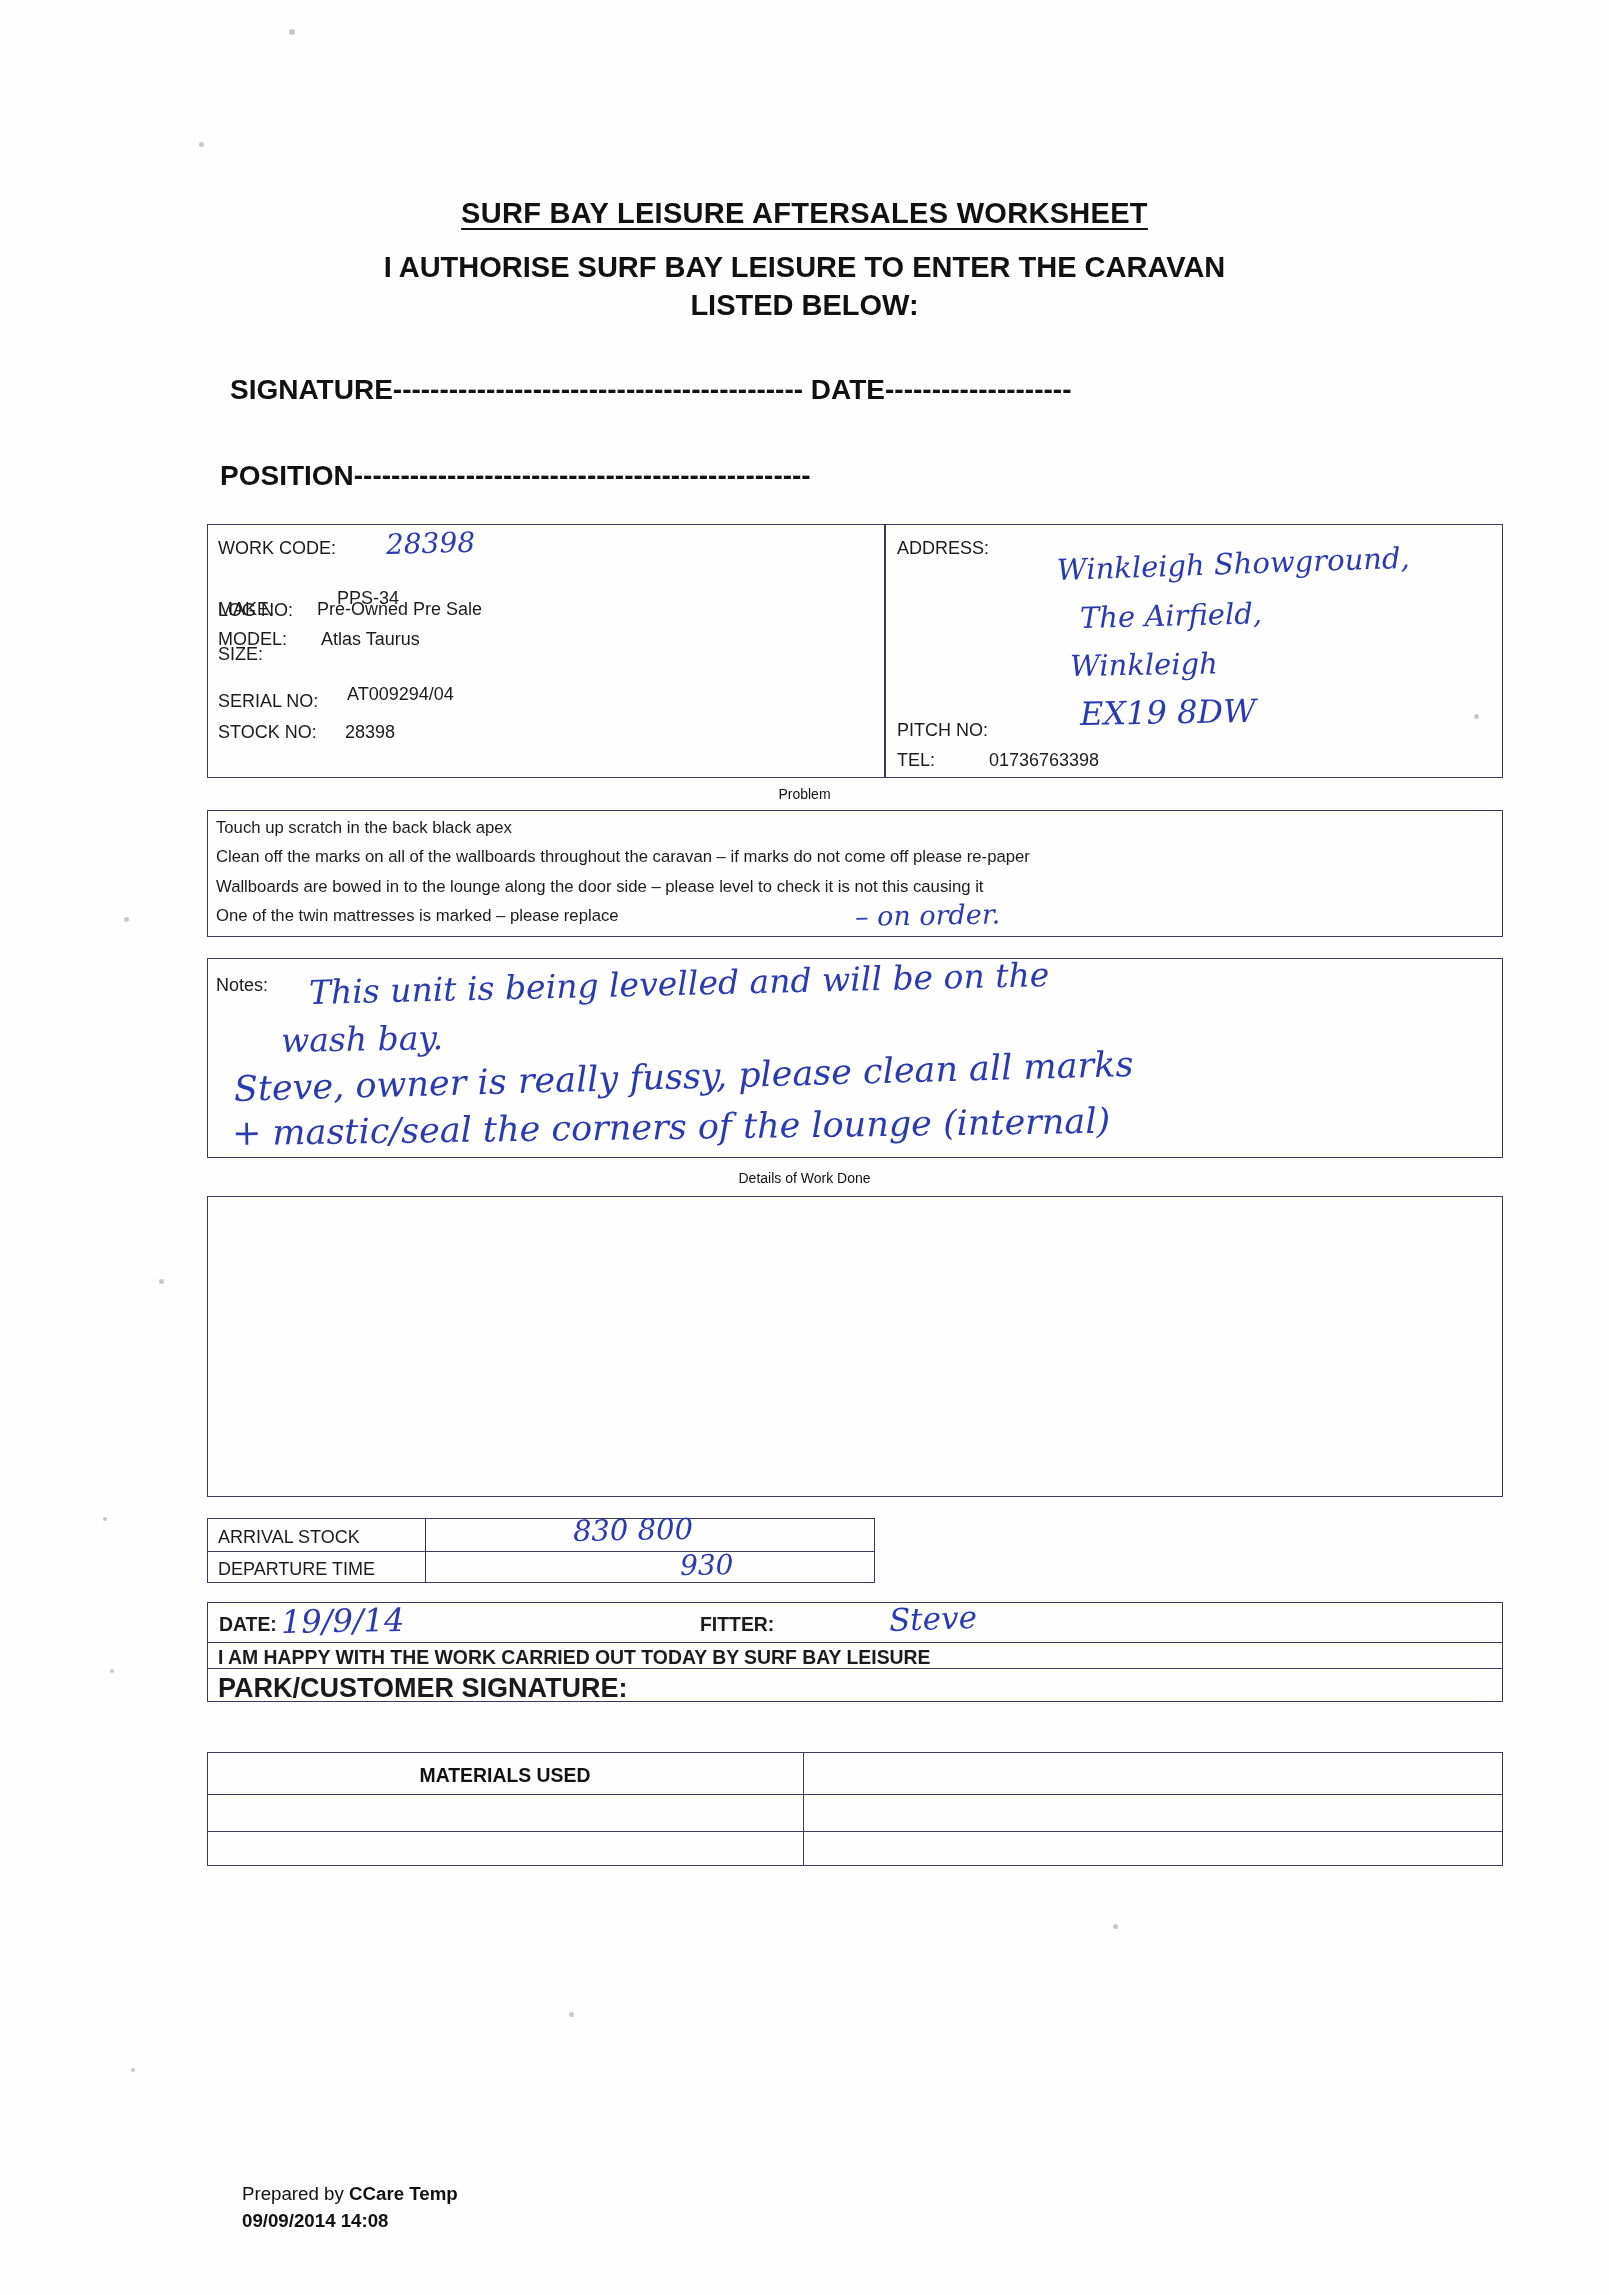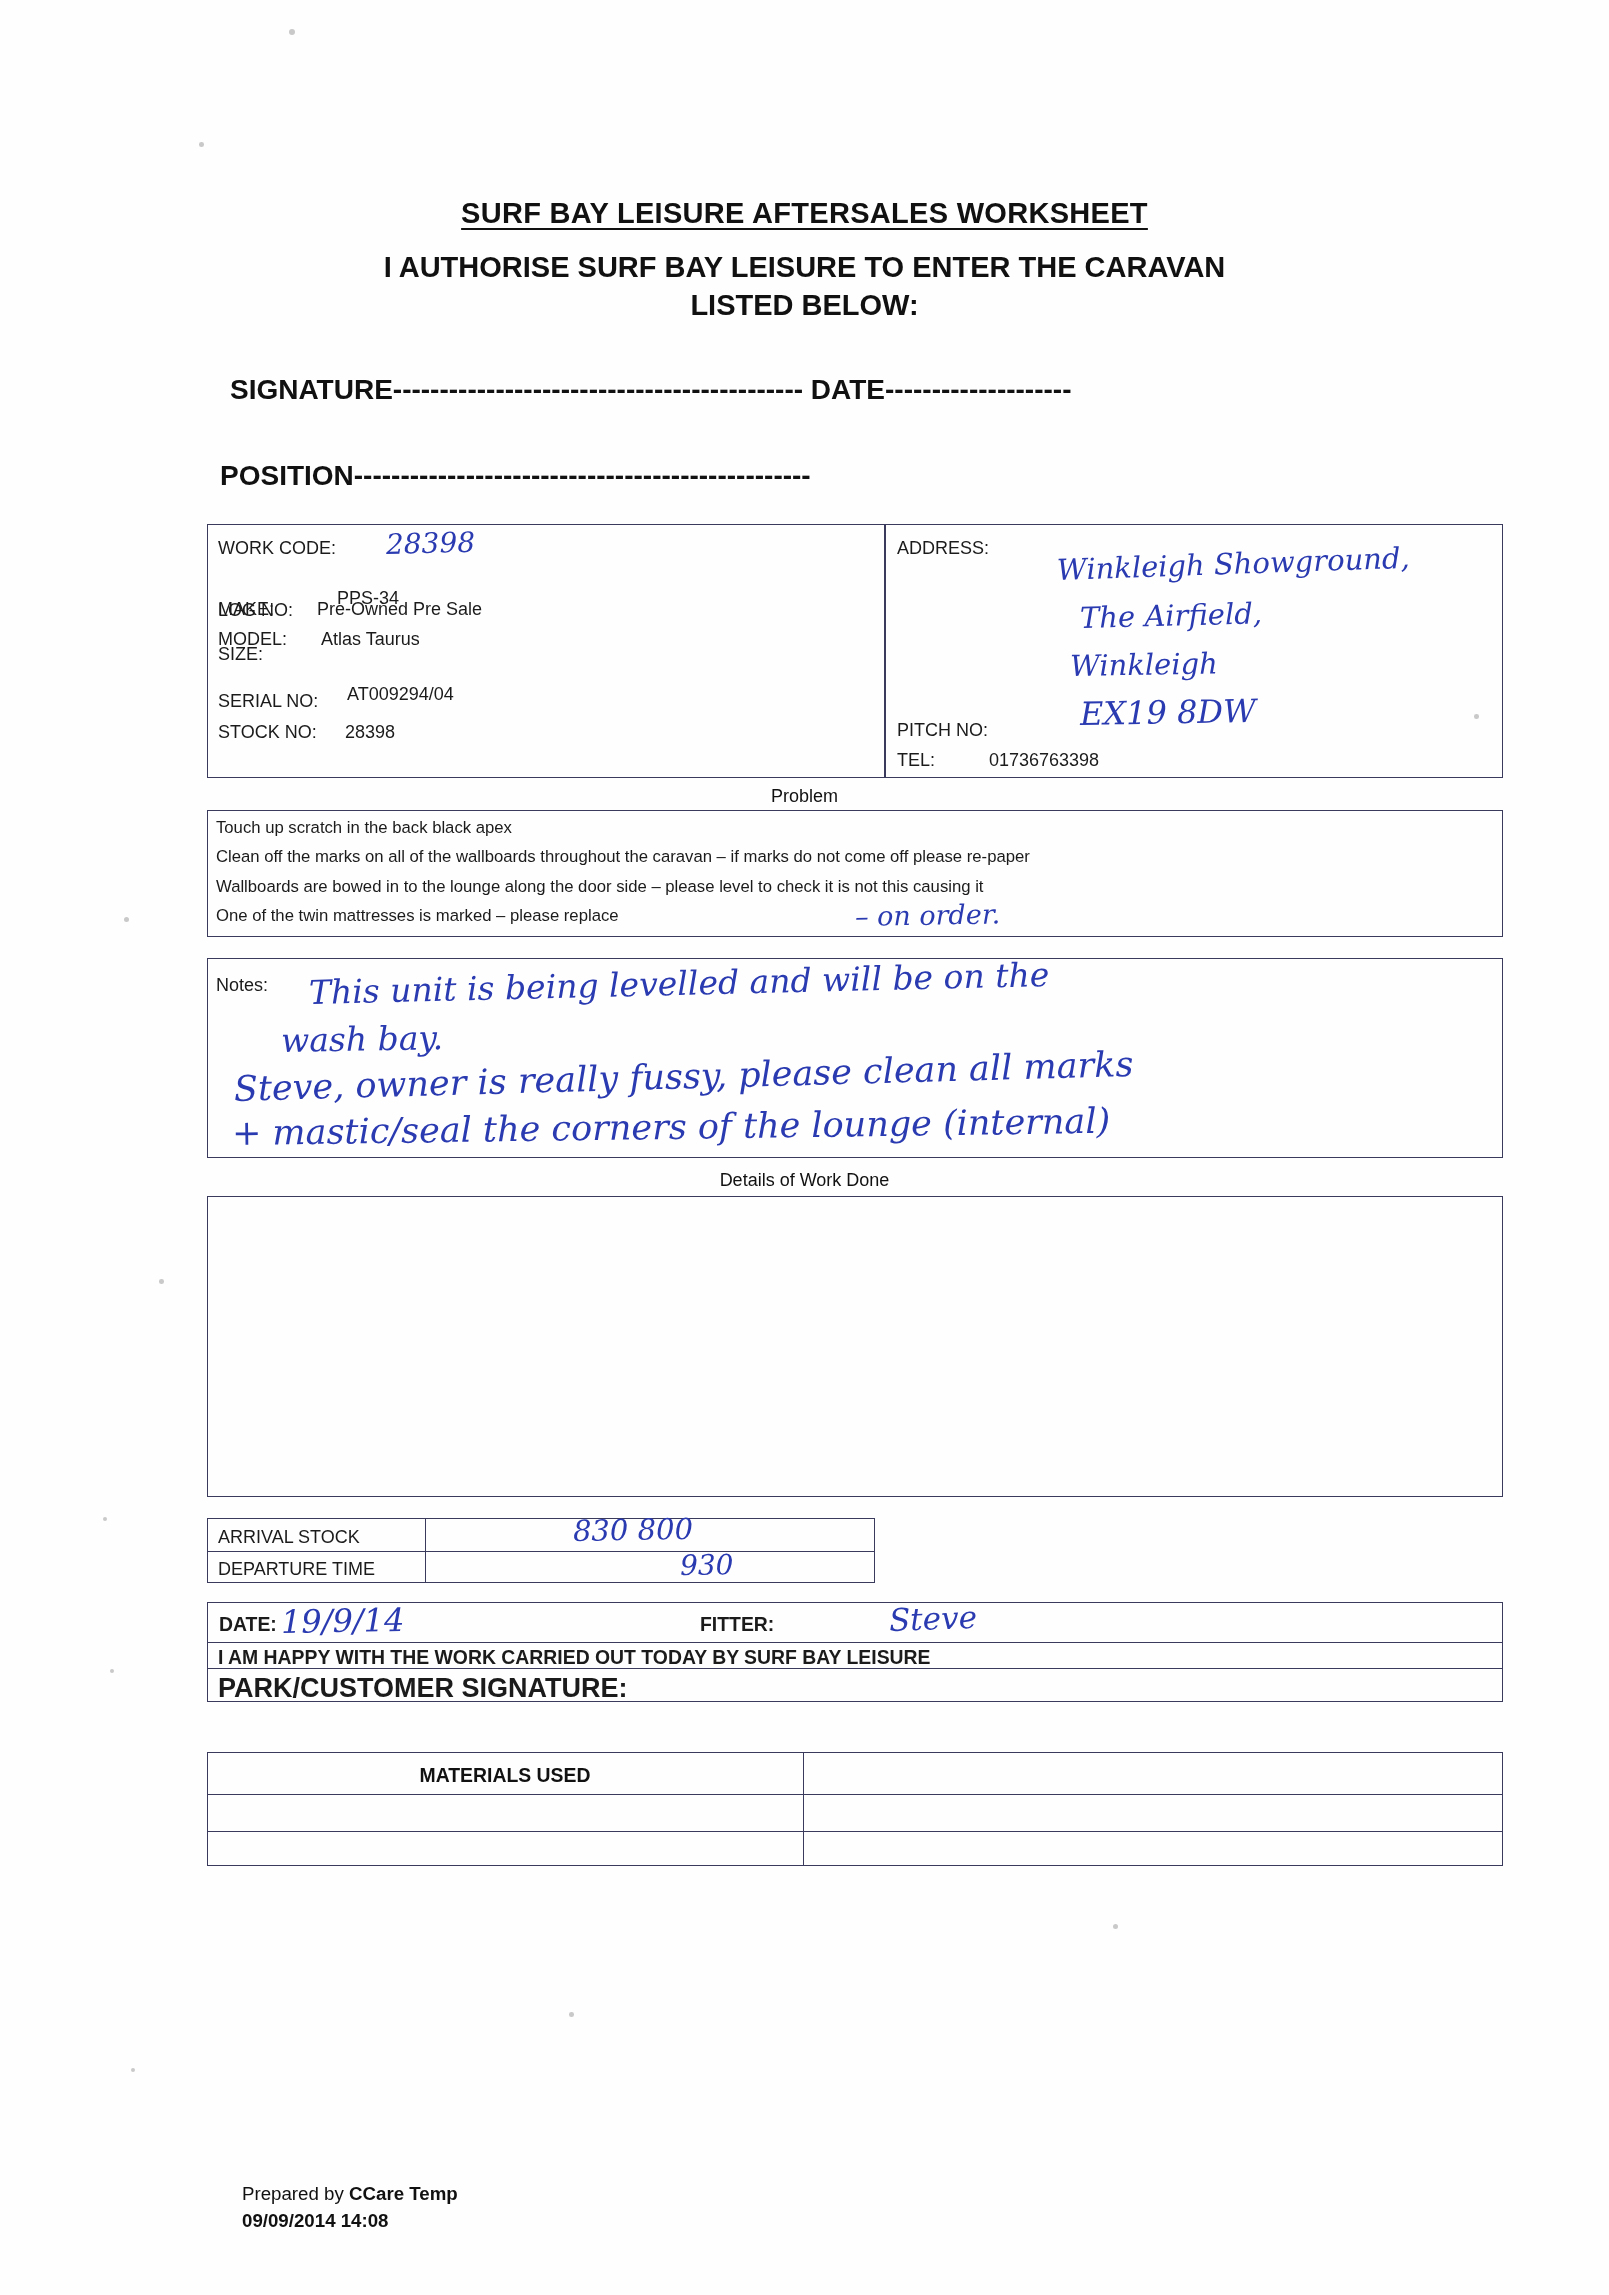--- a/index.html
+++ b/index.html
@@ -62,21 +62,21 @@
     position: absolute;
     font-size: 18px;
     white-space: nowrap;
     color: #1b1b1b;
   }
   .txt.sm { font-size: 16.7px; }
   .center-label {
     position: absolute;
     width: 100%;
     text-align: center;
-    font-size: 18px;
+    font-size: 14px;
   }
   
   .hand {
     position: absolute;
     font-family: "DejaVu Serif", serif;
     color: #2a3ab0;
     font-style: italic;
     white-space: nowrap;
     transform-origin: left center;
   }

